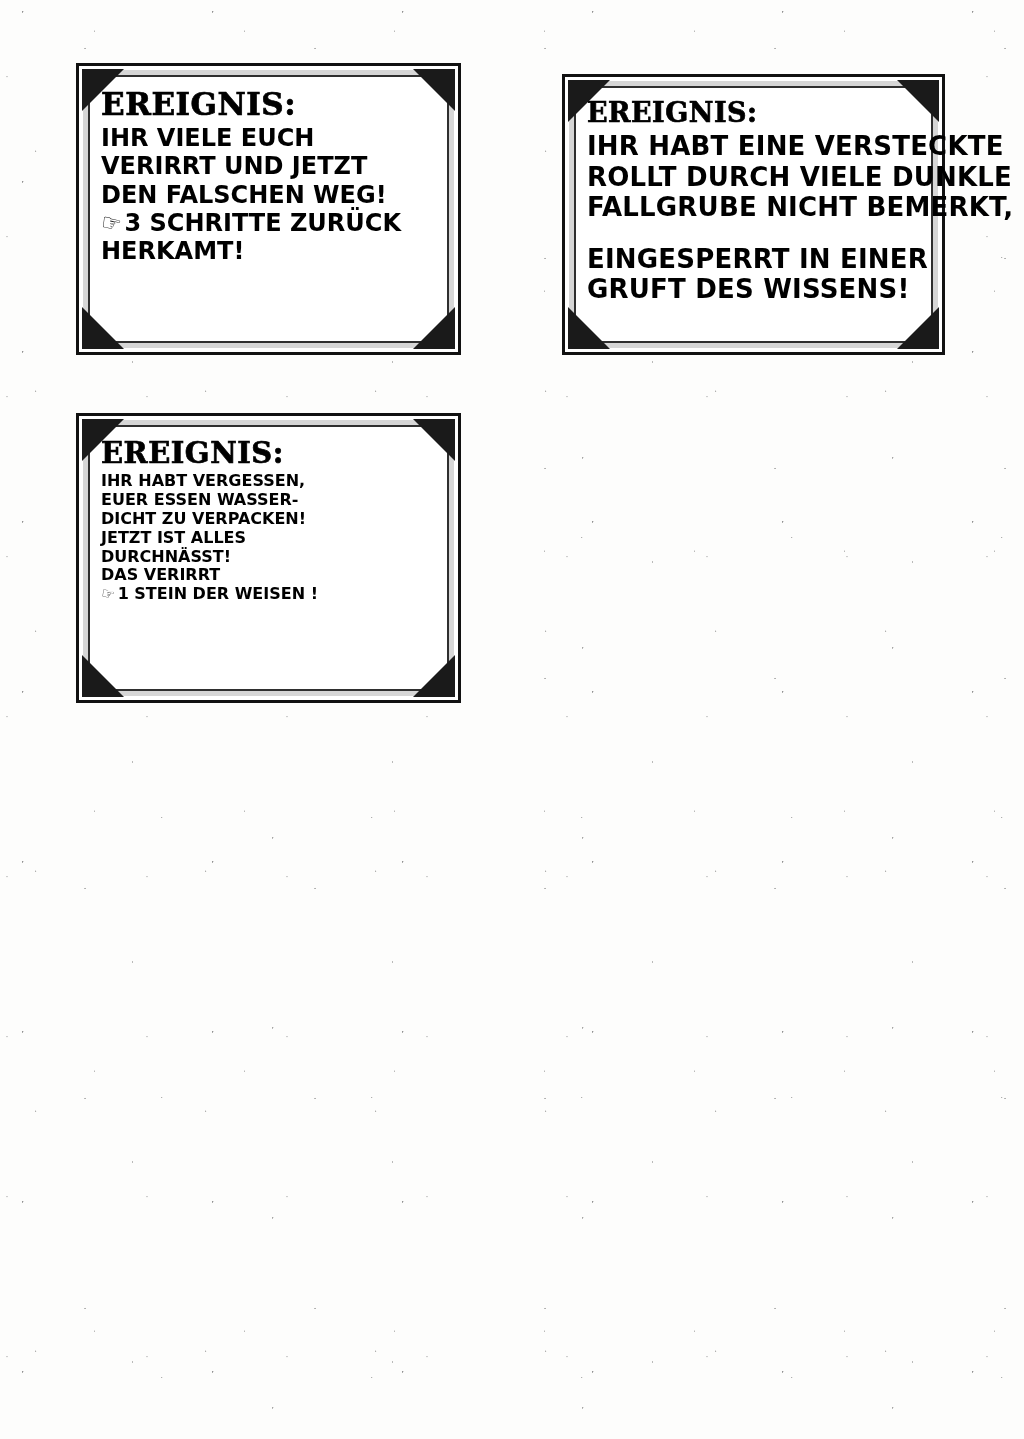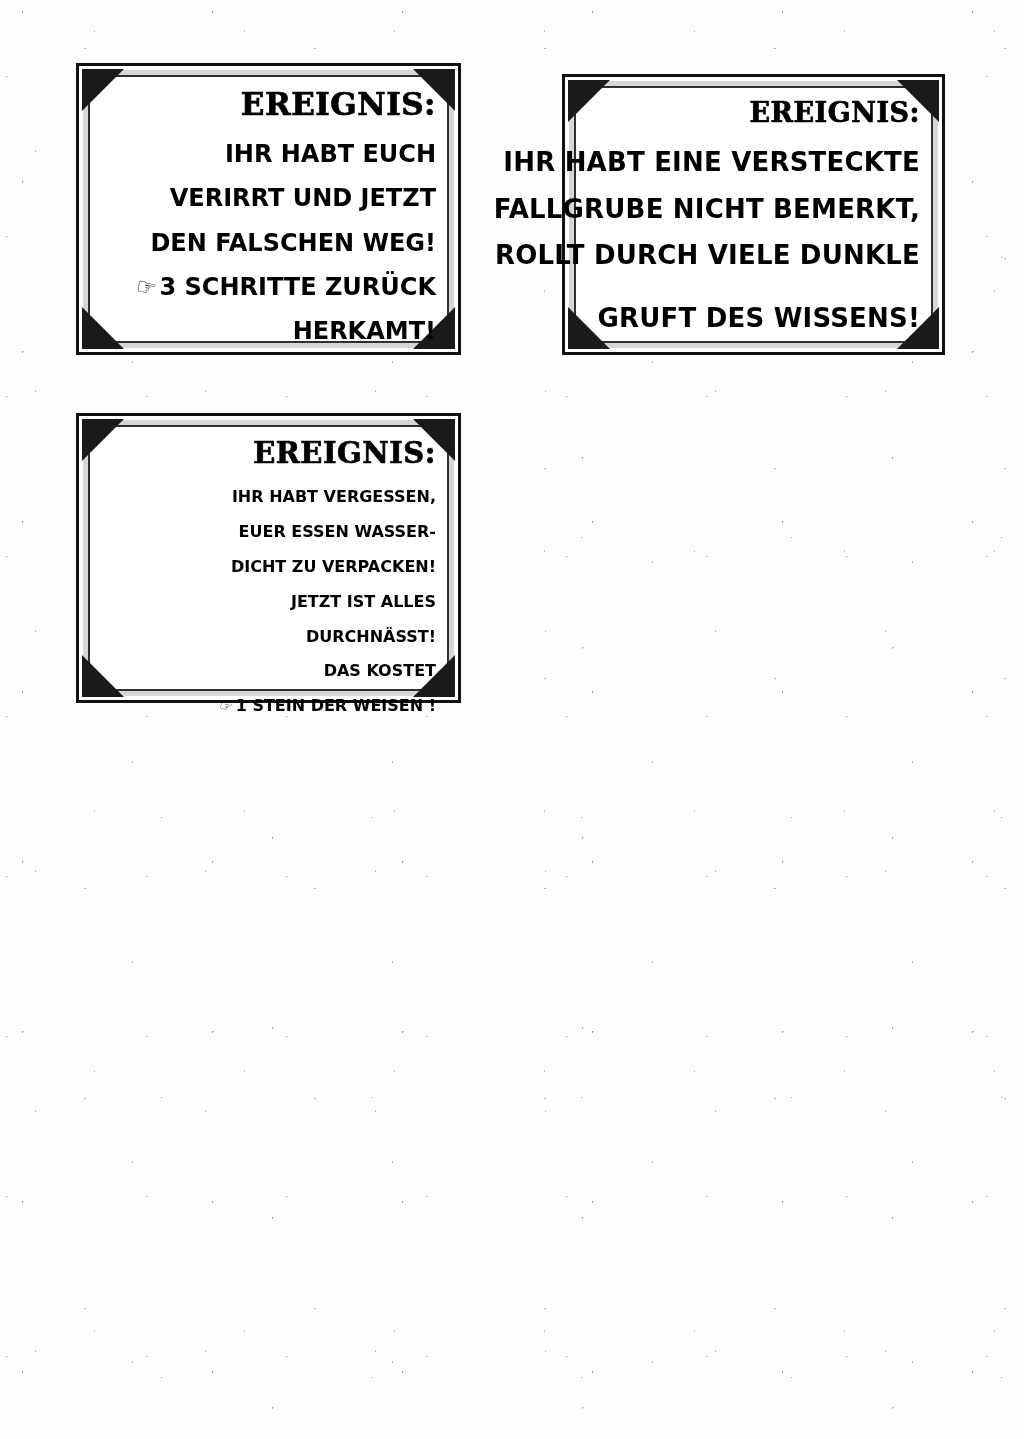--- a/index.html
+++ b/index.html
@@ -63,24 +63,23 @@
     border: 7px solid rgba(120,120,120,0.30);
     box-sizing: border-box;
     pointer-events: none;
   }
 
   .card-content {
     position: absolute;
     inset: 20px 22px;
     display: flex;
     flex-direction: column;
-    align-items: flex-end;
+    align-items: flex-start;
     justify-content: flex-start;
     text-align: center;
-    gap: 16px;
   }
 
   .card-title {
     font-family: "DejaVu Serif", serif;
     font-weight: 700;
     color: #000;
     letter-spacing: 0.5px;
     -webkit-text-stroke: 0.7px #000;
   }
   .card-line {
@@ -130,57 +129,58 @@
 
   <div class="card" id="card-lost">
     <div class="card-inner"></div>
     <div class="bevel"></div>
     <div class="corner c-tl"></div>
     <div class="corner c-tr"></div>
     <div class="corner c-bl"></div>
     <div class="corner c-br"></div>
     <div class="card-content">
       <div class="card-title">EREIGNIS:</div>
-      <div class="card-line">IHR HABT EUCH</div>
+      <div class="card-line">IHR VIELE EUCH</div>
       <div class="card-line">VERIRRT UND JETZT</div>
       <div class="card-line">DEN FALSCHEN WEG!</div>
       <div class="card-line"><span class="hand-icon">☜</span><span>3 SCHRITTE ZURÜCK</span></div>
       <div class="card-line">HERKAMT!</div>
     </div>
   </div>
 
   <div class="card" id="card-pitfall">
     <div class="card-inner"></div>
     <div class="bevel"></div>
     <div class="corner c-tl"></div>
     <div class="corner c-tr"></div>
     <div class="corner c-bl"></div>
     <div class="corner c-br"></div>
     <div class="card-content">
       <div class="card-title">EREIGNIS:</div>
       <div class="card-line">IHR HABT EINE VERSTECKTE</div>
+      <div class="card-line">ROLLT DURCH VIELE DUNKLE</div>
       <div class="card-line">FALLGRUBE NICHT BEMERKT,</div>
-      <div class="card-line">ROLLT DURCH VIELE DUNKLE</div>
       <div class="card-line spacer-line"></div>
+      <div class="card-line">EINGESPERRT IN EINER</div>
       <div class="card-line">GRUFT DES WISSENS!</div>
     </div>
   </div>
 
   <div class="card" id="card-food">
     <div class="card-inner"></div>
     <div class="bevel"></div>
     <div class="corner c-tl"></div>
     <div class="corner c-tr"></div>
     <div class="corner c-bl"></div>
     <div class="corner c-br"></div>
     <div class="card-content">
       <div class="card-title">EREIGNIS:</div>
       <div class="card-line">IHR HABT VERGESSEN,</div>
       <div class="card-line">EUER ESSEN WASSER-</div>
       <div class="card-line">DICHT ZU VERPACKEN!</div>
       <div class="card-line">JETZT IST ALLES</div>
       <div class="card-line">DURCHNÄSST!</div>
-      <div class="card-line">DAS KOSTET</div>
+      <div class="card-line">DAS VERIRRT</div>
       <div class="card-line"><span class="hand-icon">☜</span><span>1 STEIN DER WEISEN !</span></div>
     </div>
   </div>
 
 </div>
 
 </body></html>

